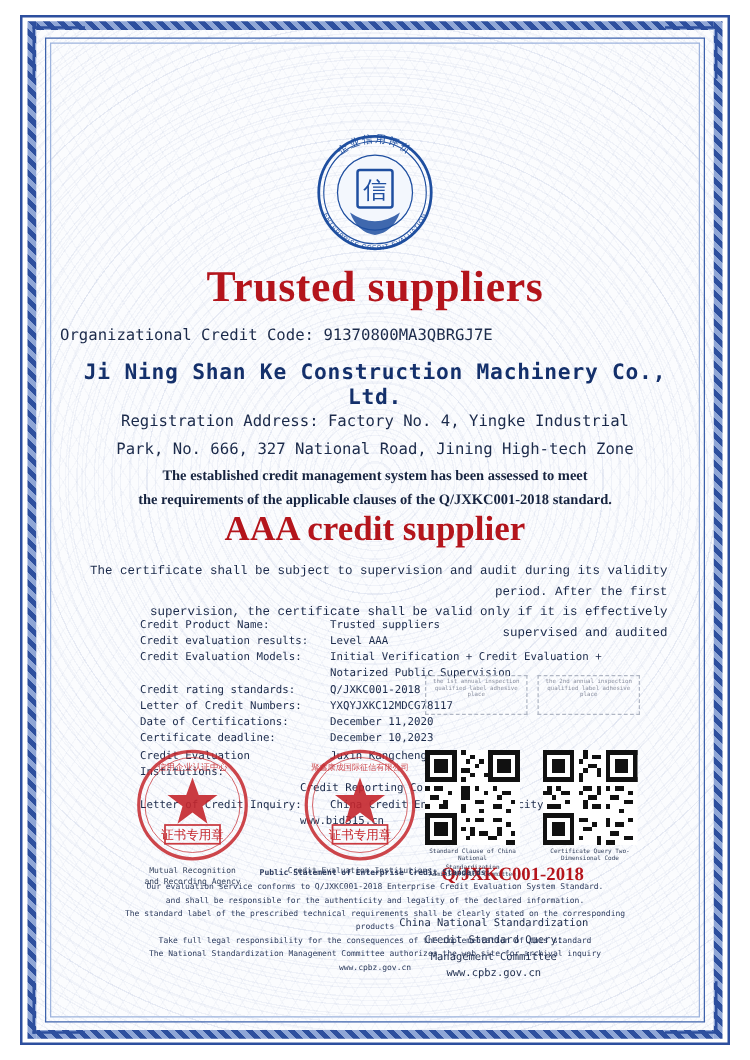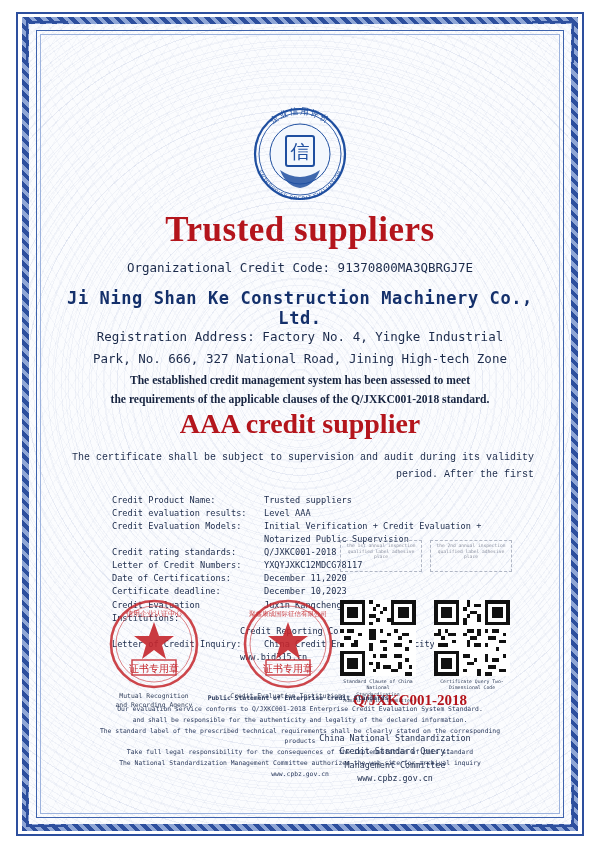--- a/index.html
+++ b/index.html
@@ -52,21 +52,21 @@
   .emblem{position:absolute;left:50%;top:58px;transform:translateX(-50%);width:108px;height:108px;}
   .emblem svg{display:block;}
 
   
   .title{
     position:absolute;top:168px;left:0;right:0;text-align:center;
     font-size:35px;font-weight:bold;color:#b4151c;letter-spacing:.5px;
     font-family:"Liberation Serif", serif;
   }
   .code-line{
-    position:absolute;top:218px;left:0;right:0;text-align:center;
+    position:absolute;top:218px;left:0;right:0;text-align:left;
     font-size:12.5px;color:#1b2a4a;font-family:"DejaVu Sans Mono", monospace;
   }
   .company{
     position:absolute;top:246px;left:0;right:0;text-align:center;
     font-size:17px;font-weight:bold;color:#14306b;letter-spacing:.6px;
     font-family:"DejaVu Sans Mono", monospace;
   }
   .address{
     position:absolute;top:284px;left:30px;right:30px;text-align:center;
     font-size:12.5px;color:#1b2a4a;line-height:1.75;
@@ -196,20 +196,21 @@
 
     <div class="statement">
       <div>The established credit management system has been assessed to meet</div>
       <div>the requirements of the applicable clauses of the Q/JXKC001-2018 standard.</div>
     </div>
 
     <div class="grade">AAA credit supplier</div>
 
     <div class="supervision">
       <div>The certificate shall be subject to supervision and audit during its validity period. After the first</div>
+      <div>supervision, the certificate shall be valid only if it is effectively supervised and audited</div>
     </div>
 
     <div class="details">
       <div class="drow">
         <div class="dlabel">Credit Product Name:</div>
         <div class="dvalue">Trusted suppliers</div>
       </div>
       <div class="drow">
         <div class="dlabel">Credit evaluation results:</div>
         <div class="dvalue">Level AAA</div>

